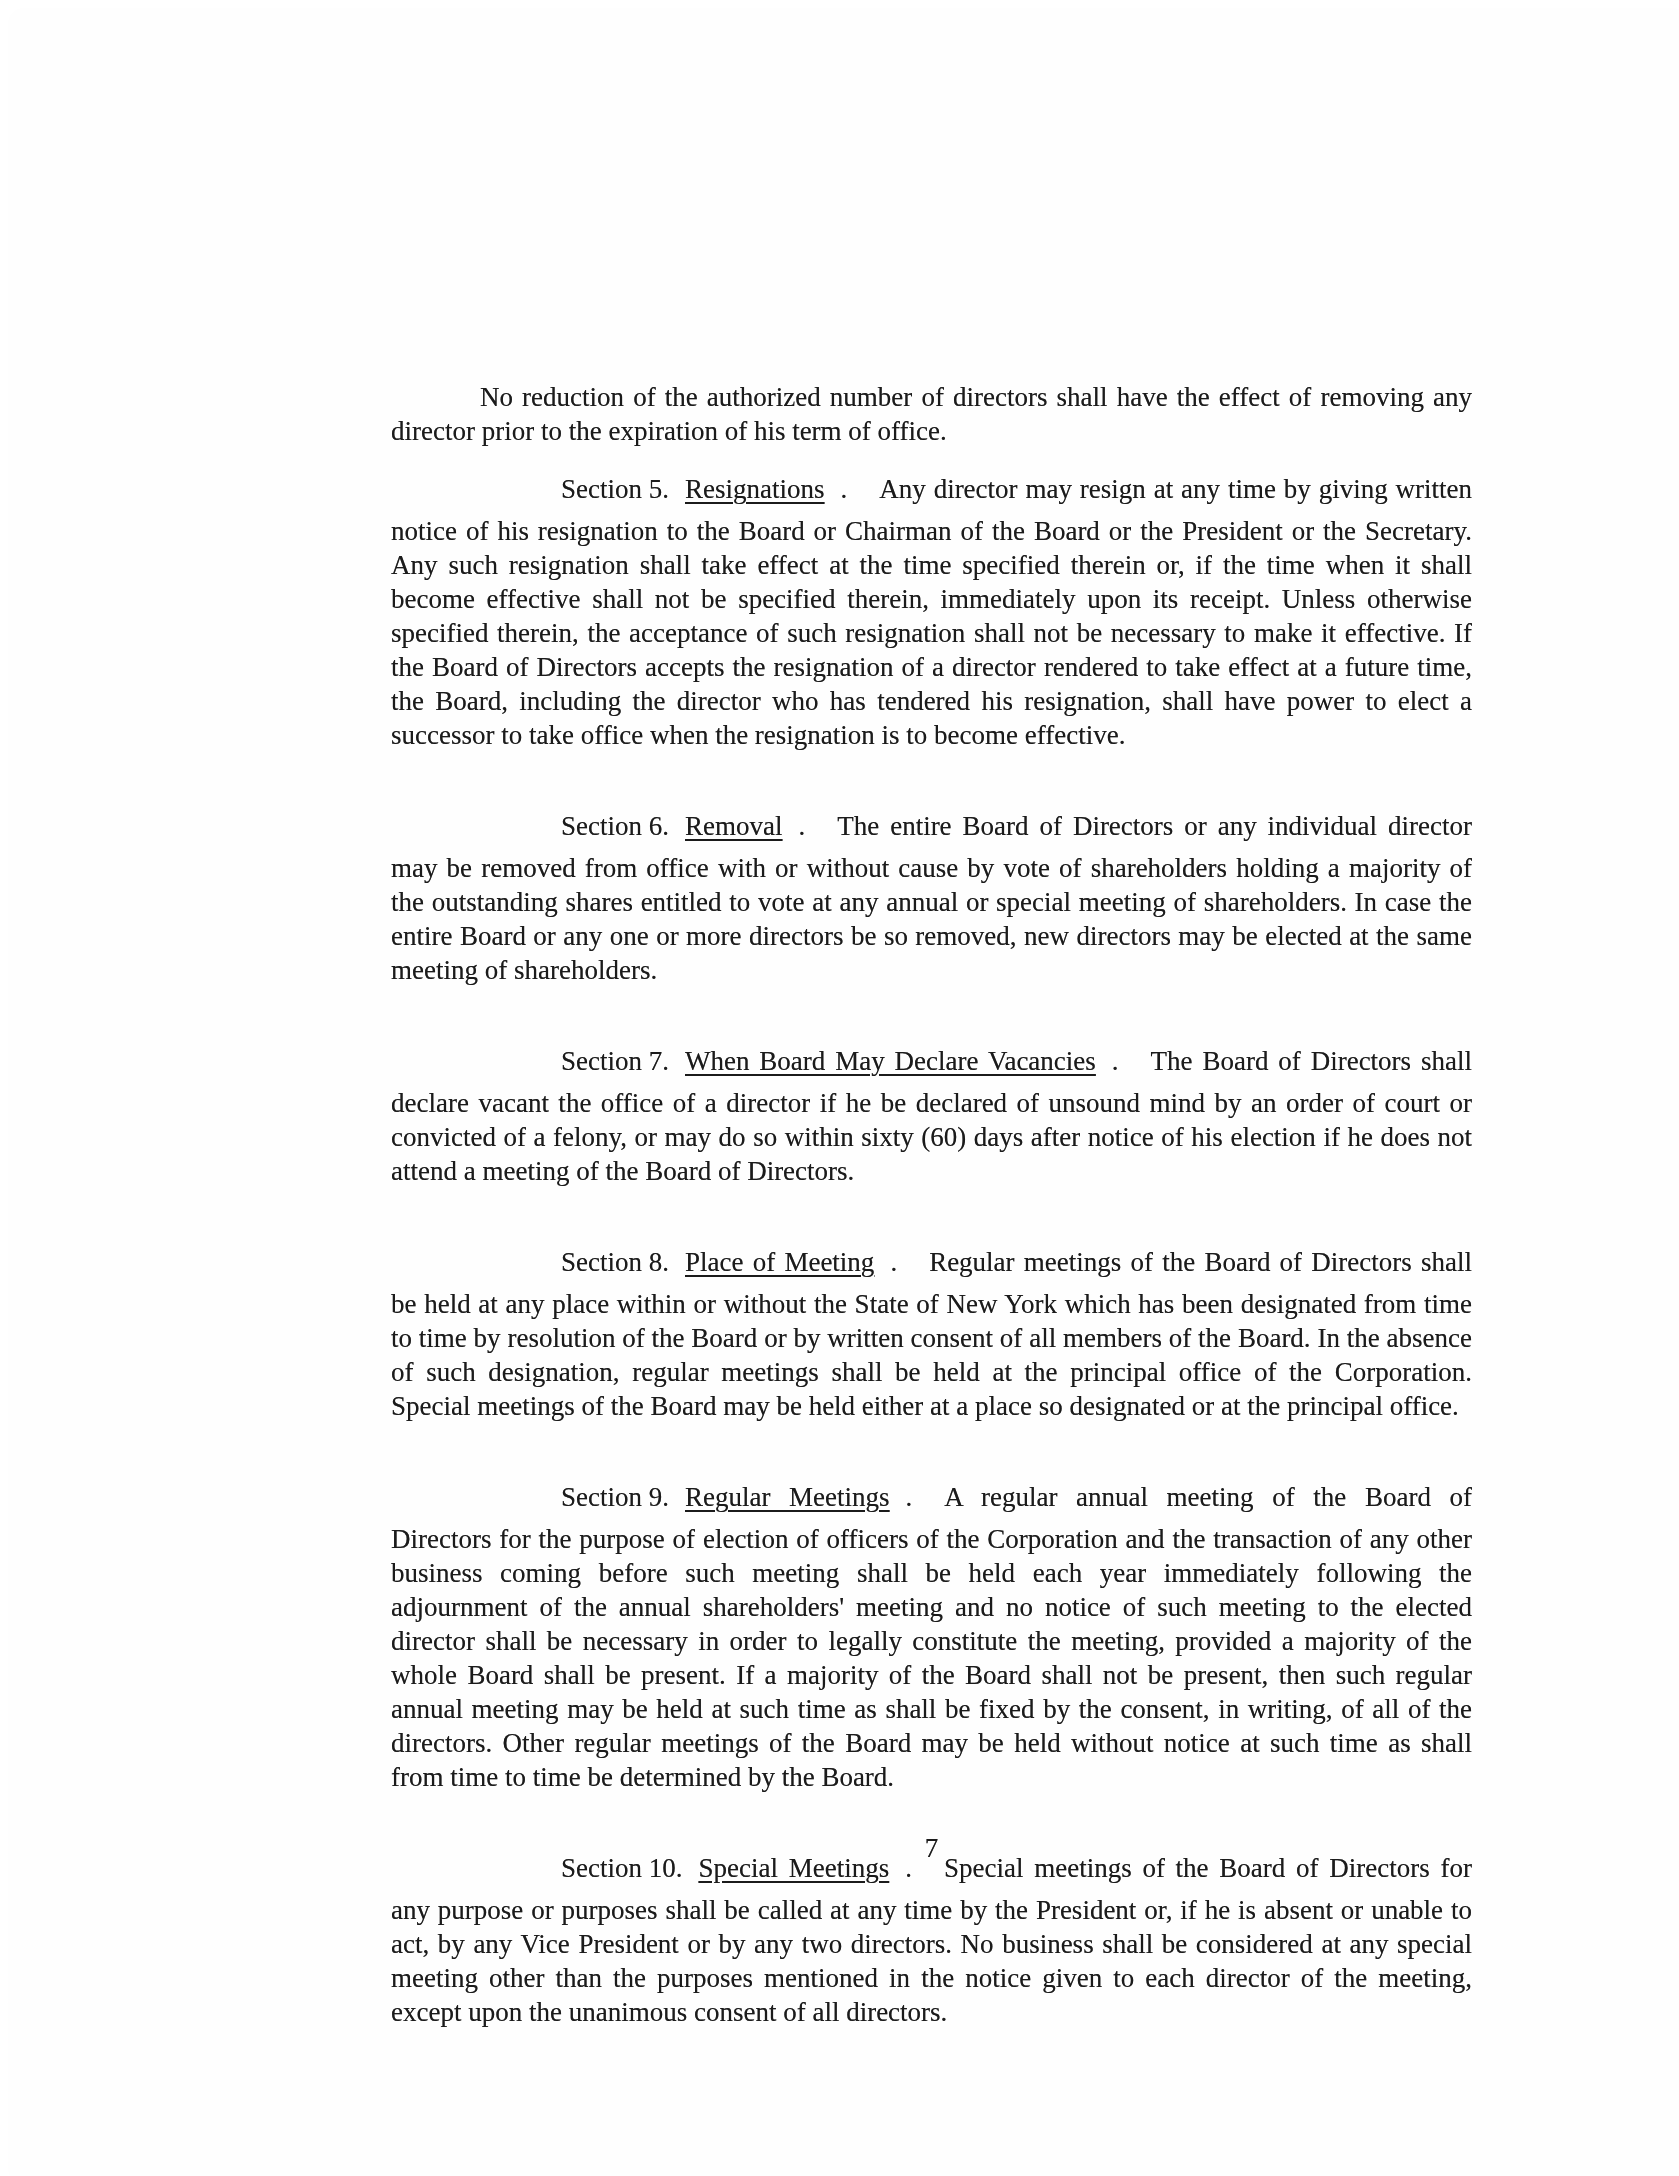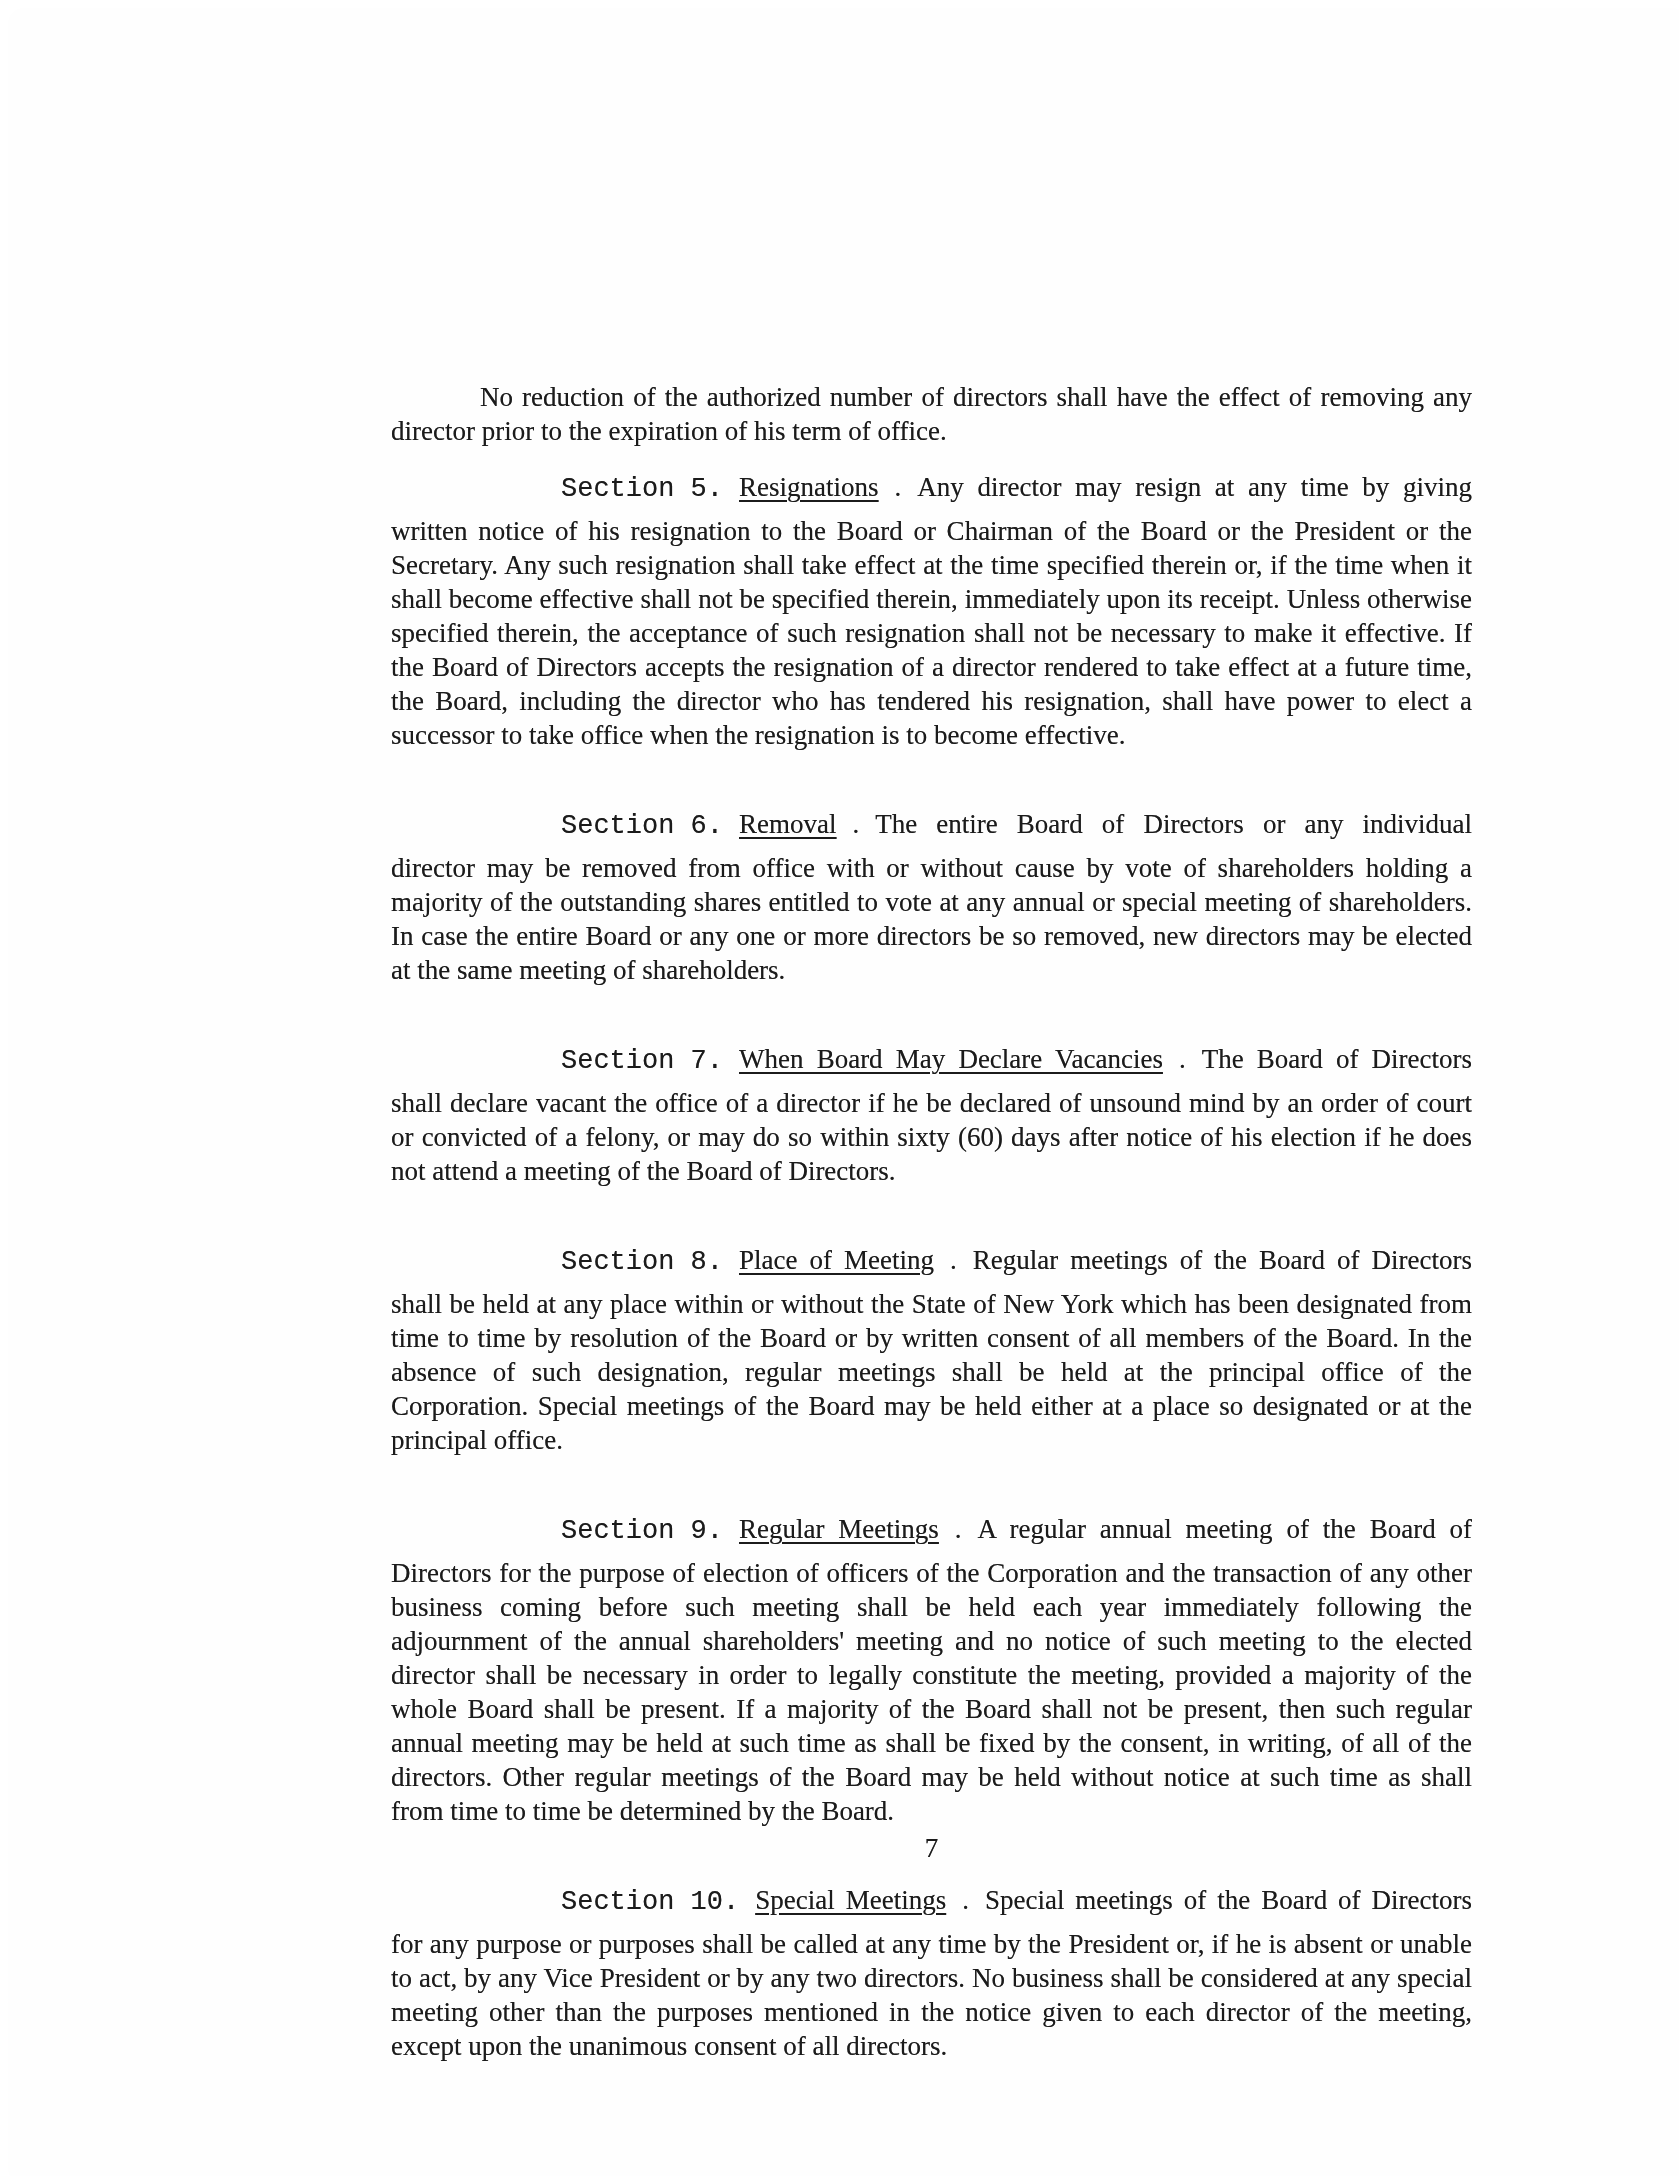--- a/index.html
+++ b/index.html
@@ -29,29 +29,28 @@
   }
   .para {
     text-align: justify;
     text-indent: 81px;
     margin: 0;
   }
   .para.spaced { margin-top: 33px; }
   .sec-label {
     display: inline-block;
     min-width: 171px;
-    font-family: Liberation Mono, monospace;
   }
   .sec-title {
     text-decoration: underline;
     text-decoration-thickness: 1.8px;
     text-underline-offset: 3.6px;
     margin-top: 32px;
   }
-  .body-text.gap { }
+  .body-text.gap { margin-left: 16px; }
   .page-num {
     position: absolute;
     left: 367px;
     top: 1815px;
     width: 1113px;
     text-align: center;
     color: #1b1b1b;
     font-size: 27px;
     line-height: 34px;
     text-shadow: 0 0 0.5px rgba(20,20,20,0.55);

